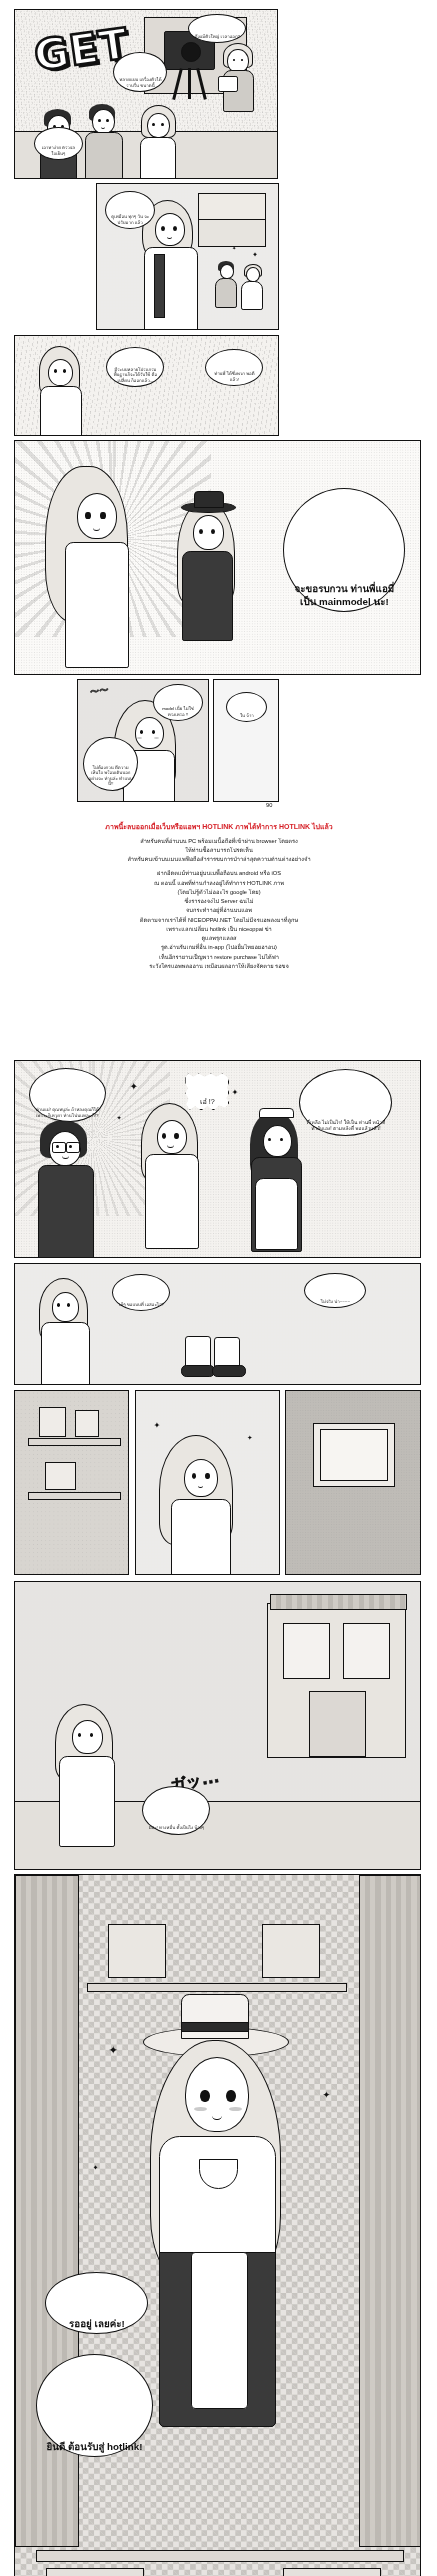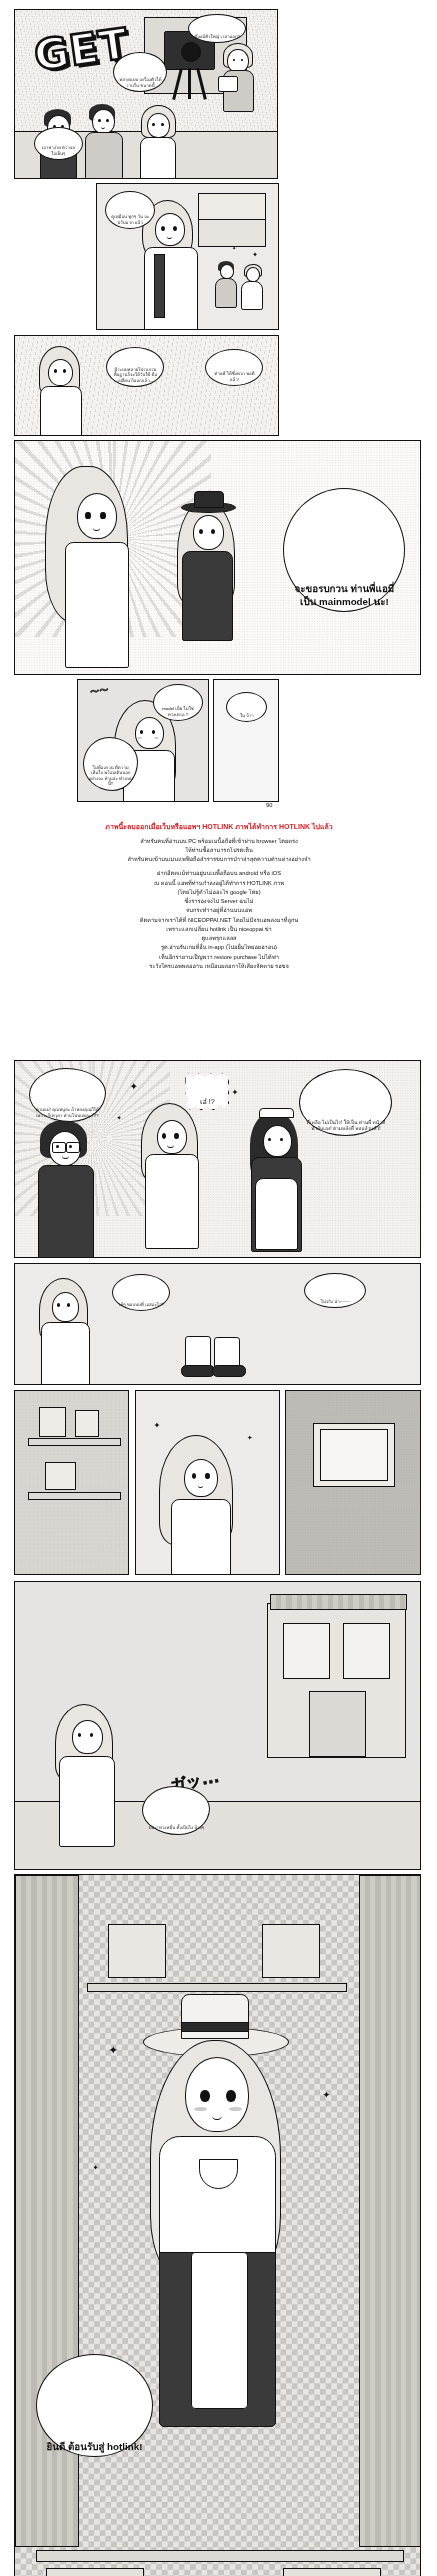--- a/index.html
+++ b/index.html
@@ -441,19 +441,22 @@
 
     <div class="sparkle" style="left:93px;top:170px;font-size:11.3px;">✦</div>
     <div class="sparkle" style="left:307px;top:216px;font-size:9.3px;">✦</div>
     <div class="sparkle" style="left:77px;top:289px;font-size:7.2px;">✦</div>
 
     <div class="shelf" style="left:20.6px;top:675px;width:366px;height:10.3px;"></div>
     <div class="frame" style="left:31px;top:693px;width:98px;height:41px;background:#e4e1dc;"></div>
 
     <div class="frame" style="left:268px;top:693px;width:98px;height:41px;background:#e4e1dc;"></div>
 
+    <div class="bal" style="left:30px;top:397px;width:103px;height:62px;">
+      <span class="txt xl">รออยู่ เลยค่ะ!</span>
+    </div>
     <div class="bal" style="left:20.6px;top:479px;width:117px;height:103px;">
       <span class="txt xl">ยินดี ต้อนรับสู่ hotlink!</span>
     </div>
   </div>
 
 </div>
 
 
 </body></html>

